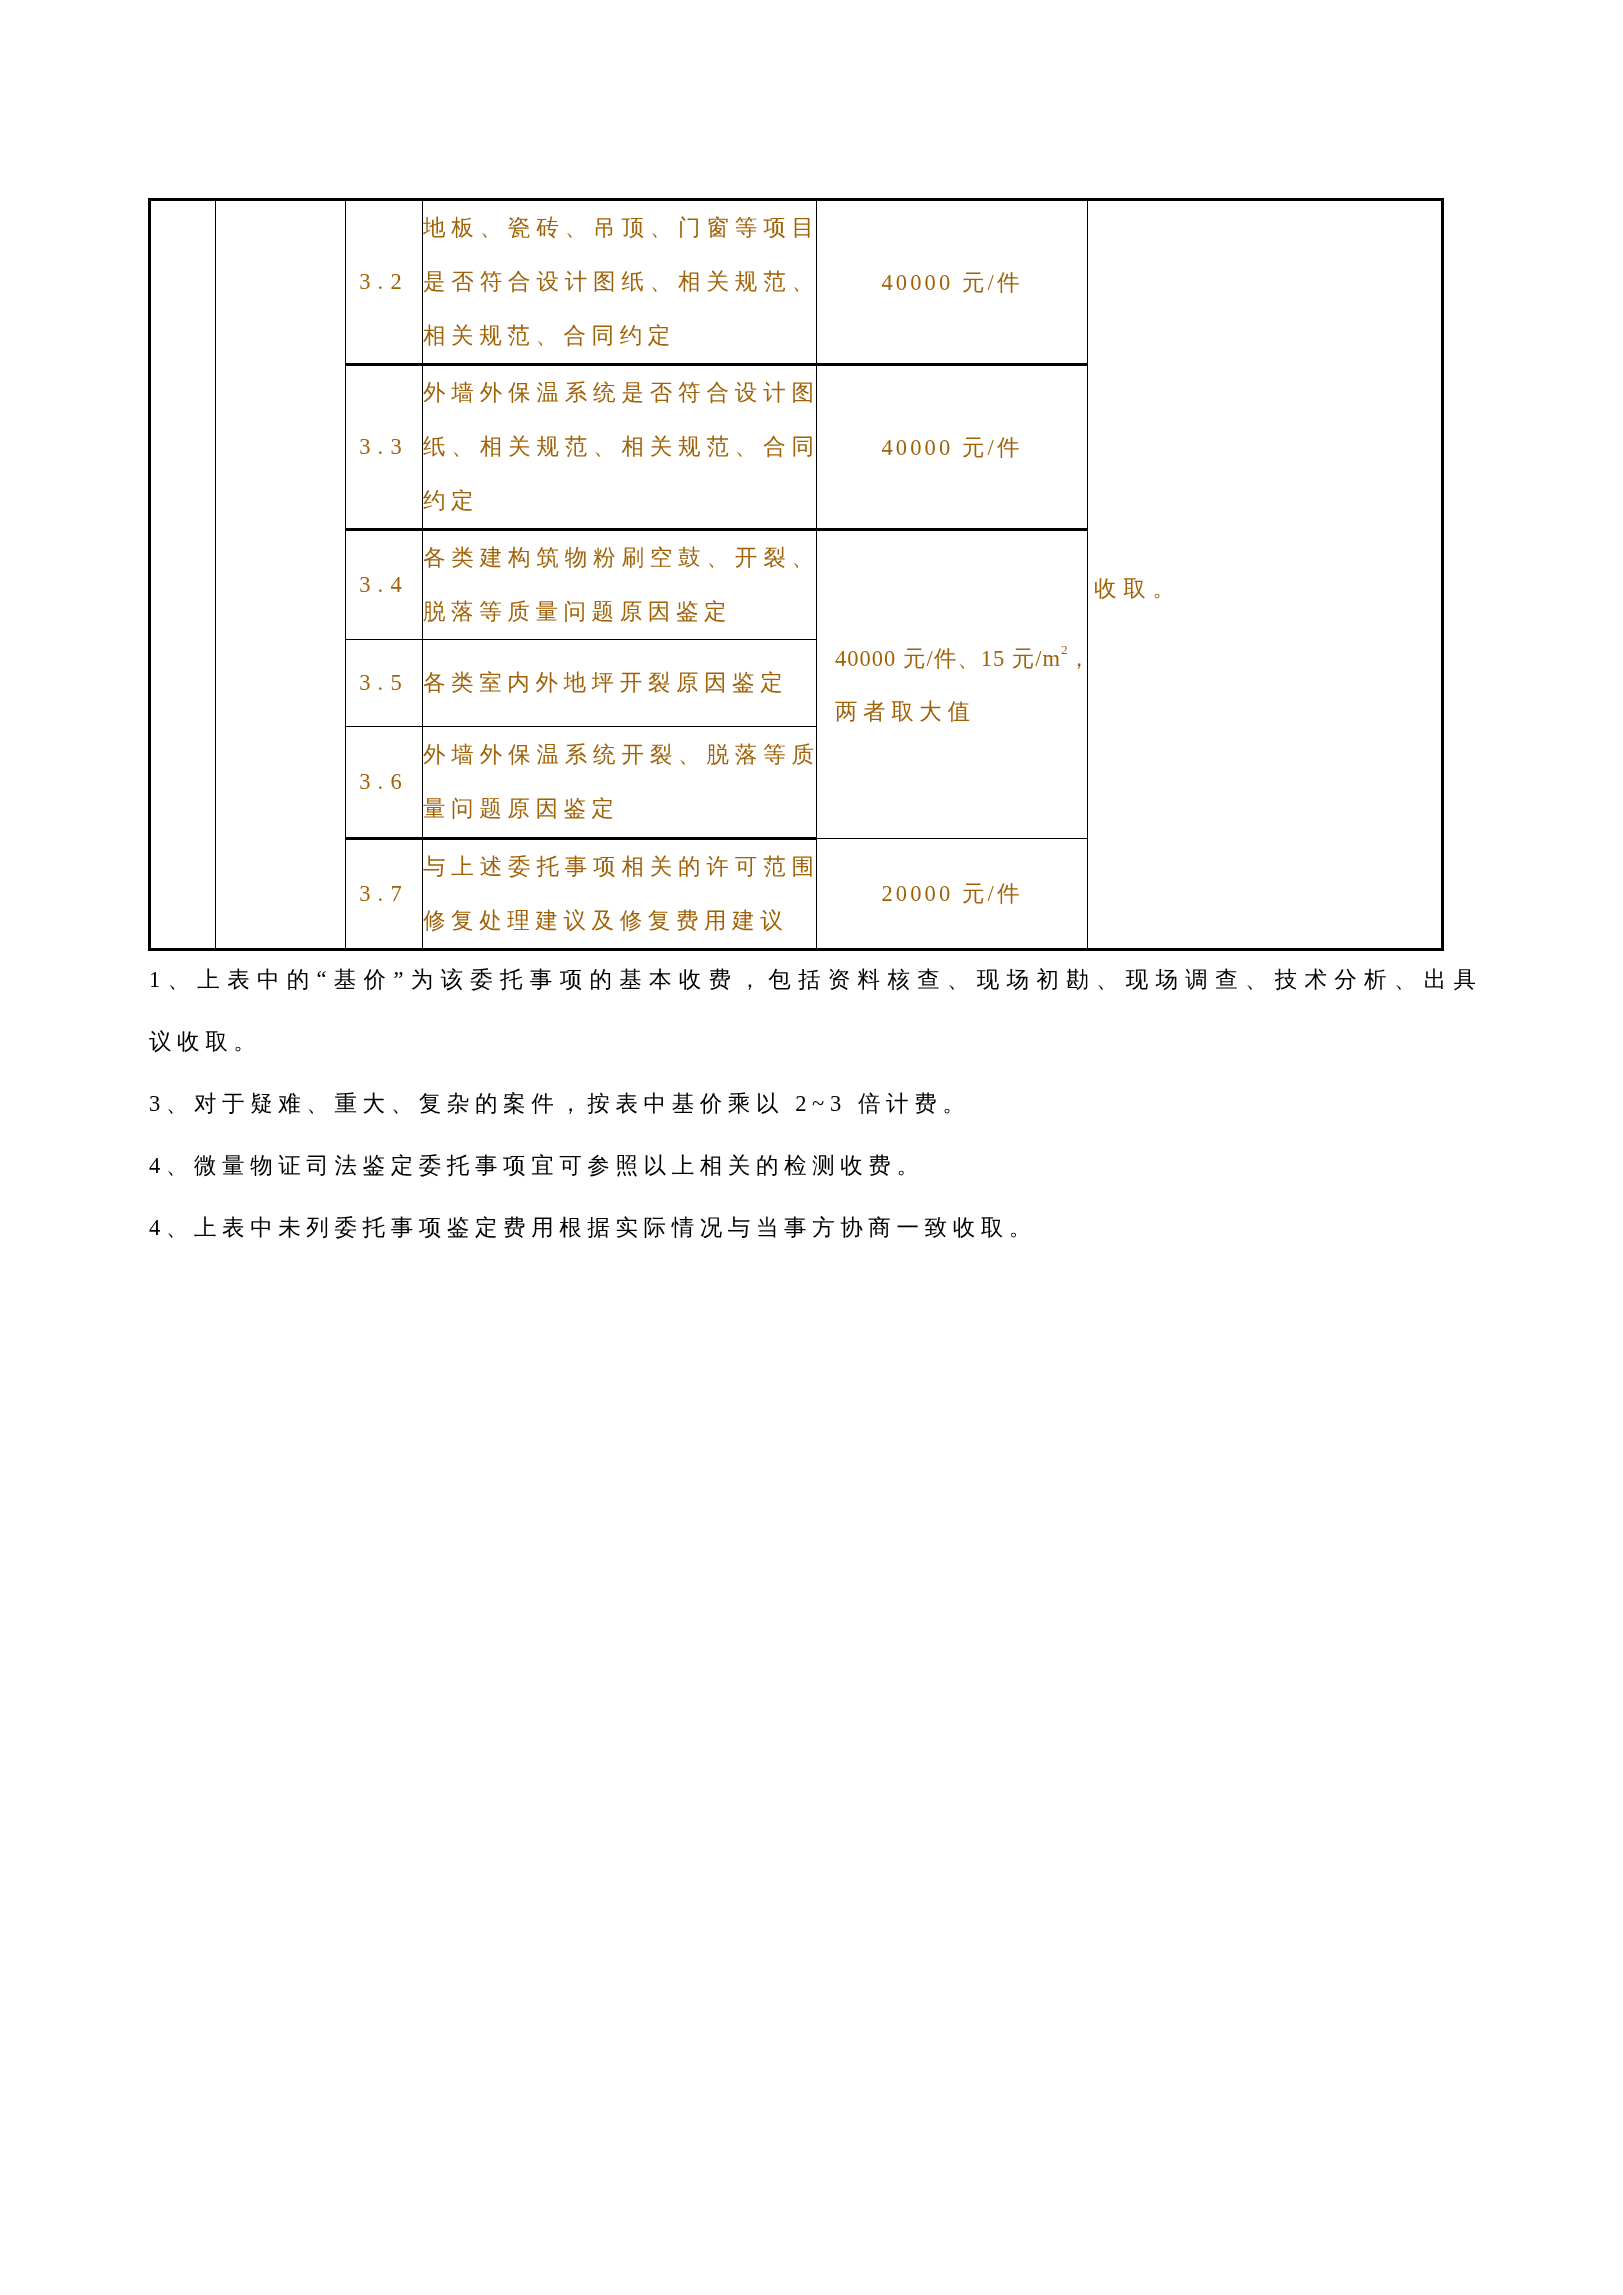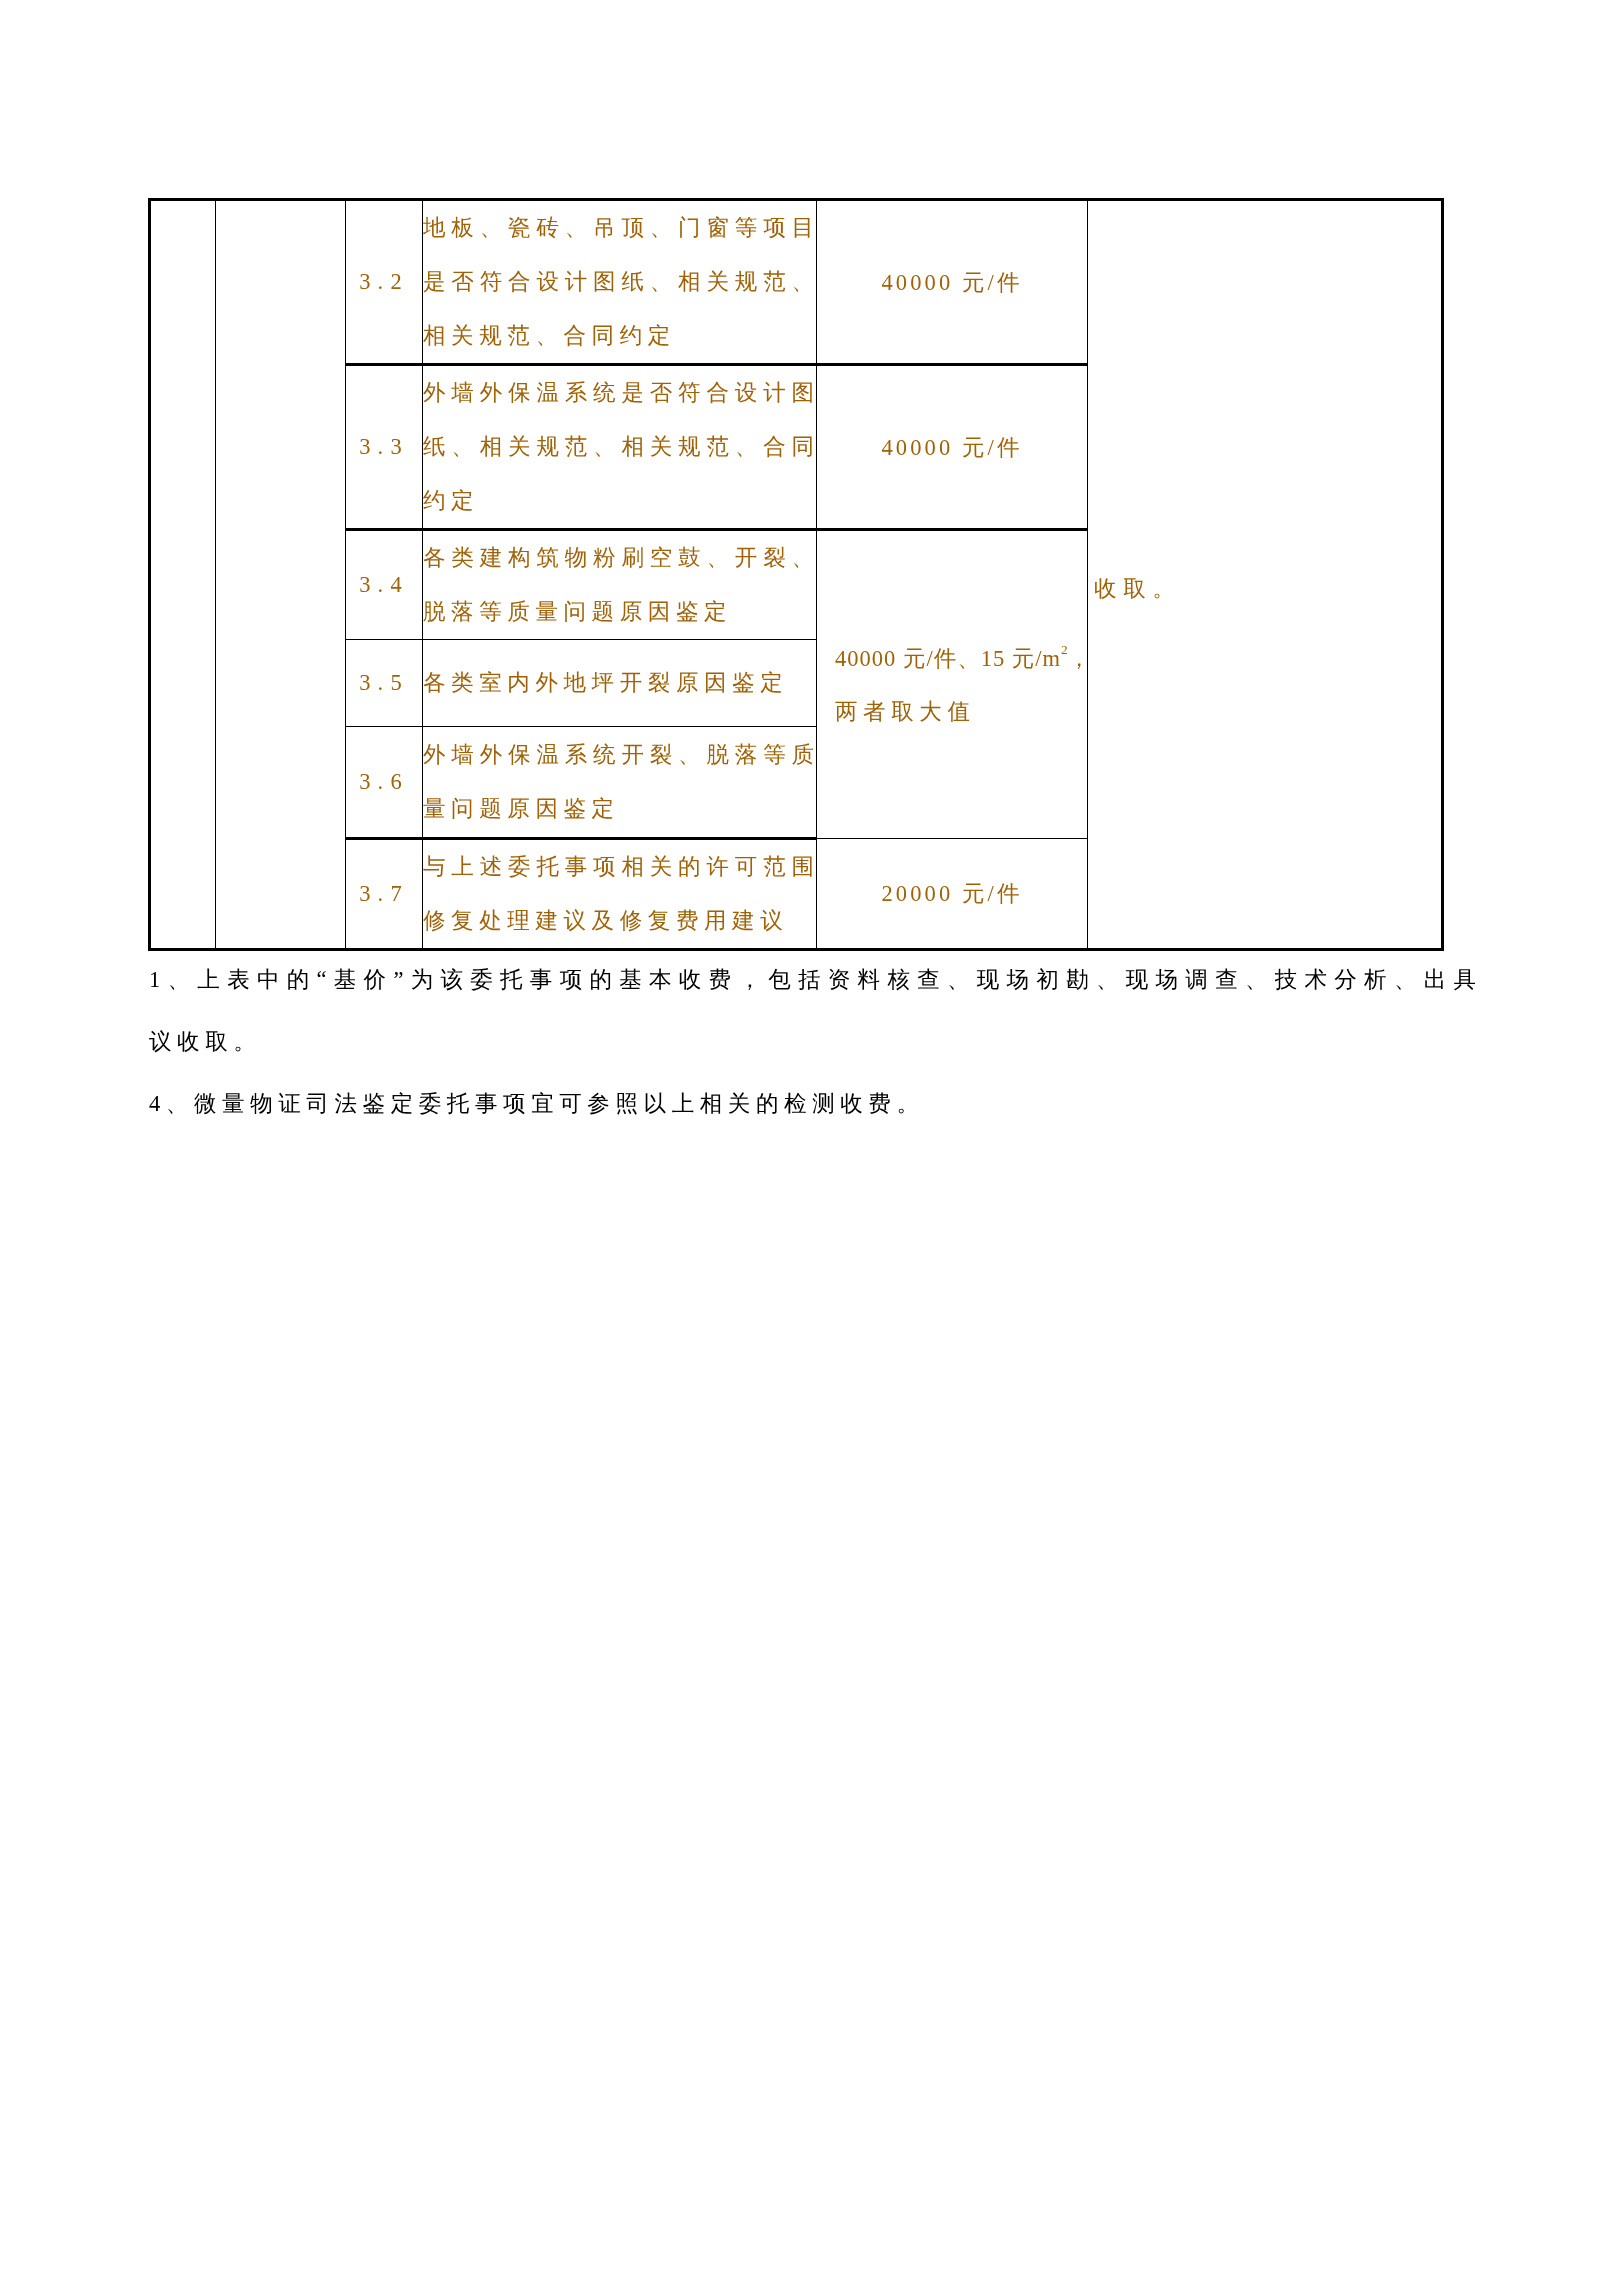--- a/index.html
+++ b/index.html
@@ -182,17 +182,19 @@
           <div class="cl">修复处理建议及修复费用建议</div>
         </td>
         <td class="price">20000 元/件</td>
       </tr>
     </tbody>
   </table>
 
   <div class="notes">
     <div class="note-line just">1、上表中的“基价”为该委托事项的基本收费，包括资料核查、现场初勘、现场调查、技术分析、出具</div>
     <div class="note-line">议收取。</div>
+    <div class="note-line">3、对于疑难、重大、复杂的案件，按表中基价乘以 2~3 倍计费。</div>
     <div class="note-line">4、微量物证司法鉴定委托事项宜可参照以上相关的检测收费。</div>
+    <div class="note-line">4、上表中未列委托事项鉴定费用根据实际情况与当事方协商一致收取。</div>
   </div>
 
 </div>
 
 
 </body></html>

